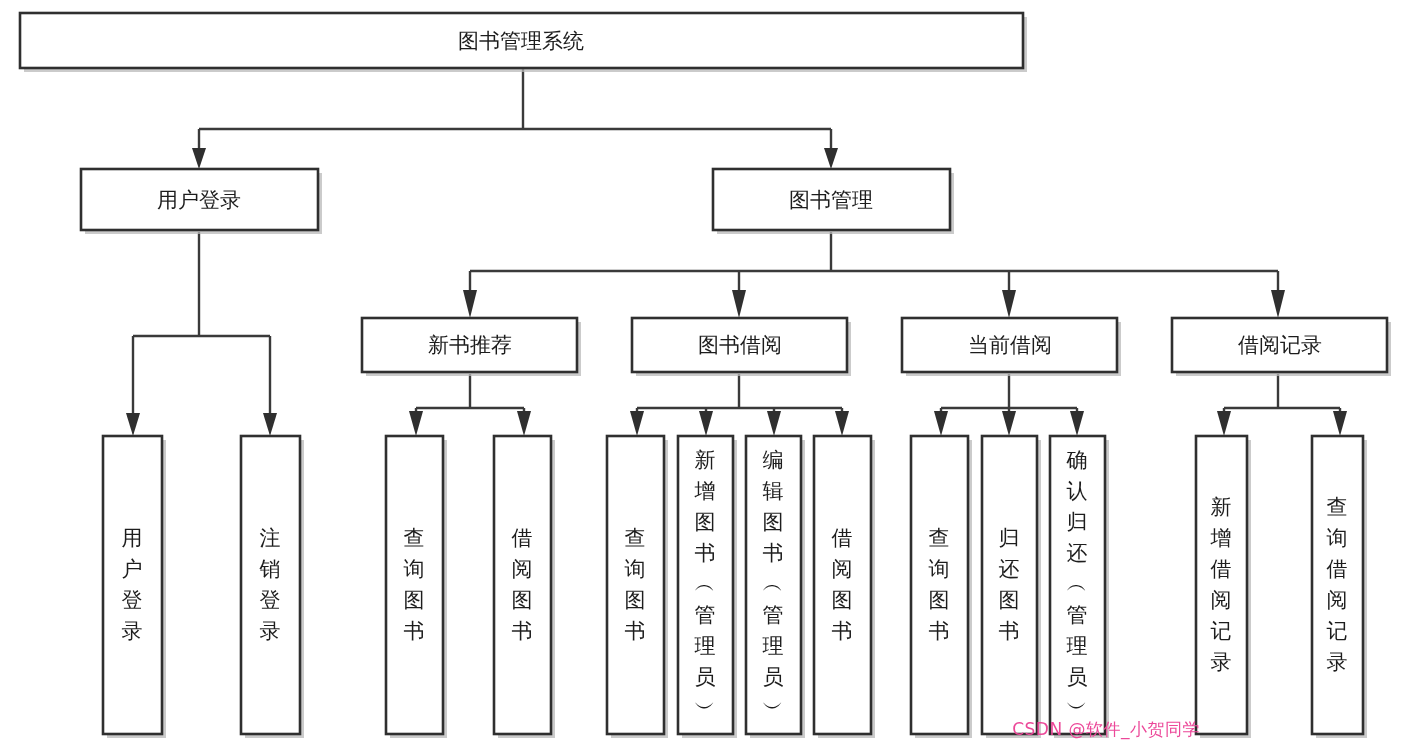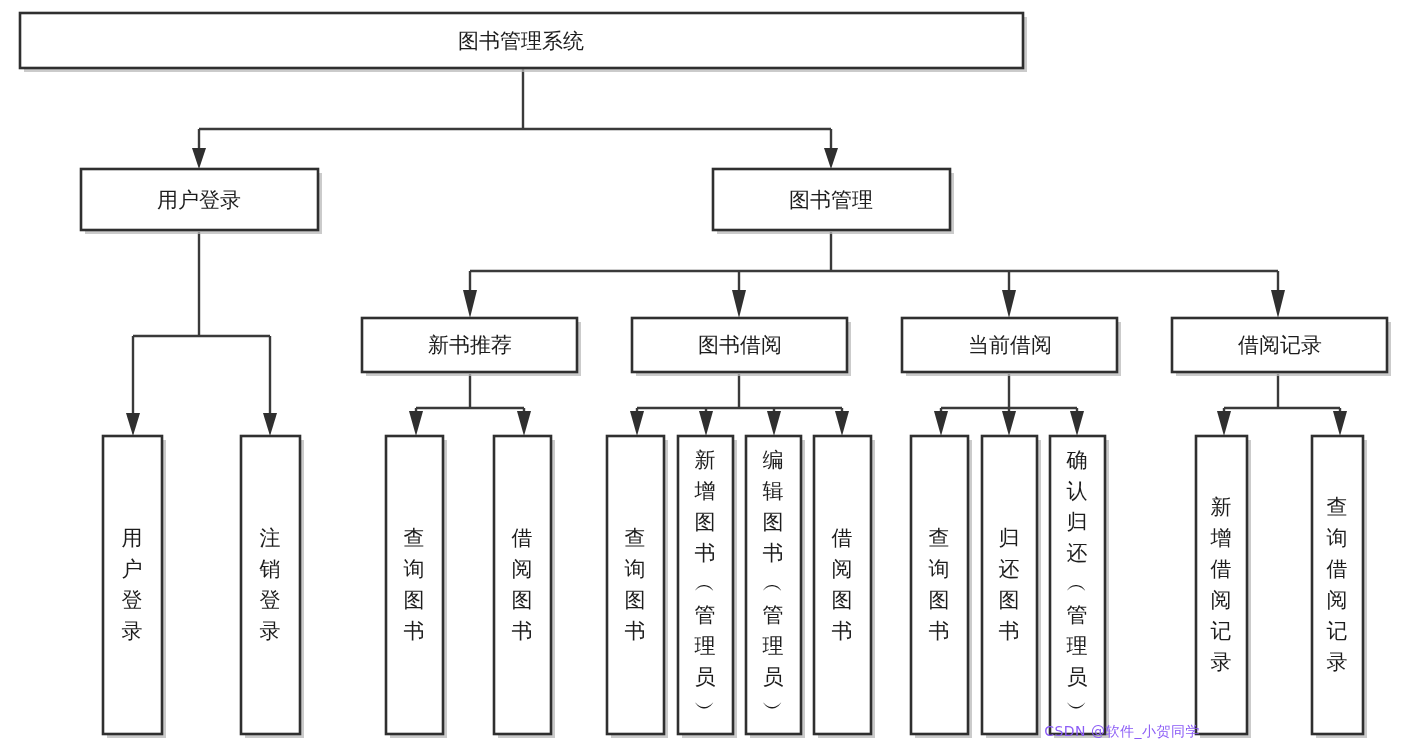--- a/index.html
+++ b/index.html
@@ -57,22 +57,22 @@
     font-size: 21px;
     fill: #1d1d1d;
     text-anchor: middle;
     dominant-baseline: middle;
   }
   .watermark-text {
     position: absolute;
     right: 8px;
     bottom: 6px;
     font-family: "DejaVu Sans", "Liberation Sans", sans-serif;
-    font-size: 14px;
-    color: #8b5cf6;
+    font-size: 17px;
+    color: #ec4899;
     letter-spacing: 0.5px;
     white-space: nowrap;
     pointer-events: none;
   }
 </style>
 </head>
 <body>
 
 <div id="diagram-root">
   <svg class="flowchart" viewBox="0 0 1405 747" xmlns="http://www.w3.org/2000/svg">

